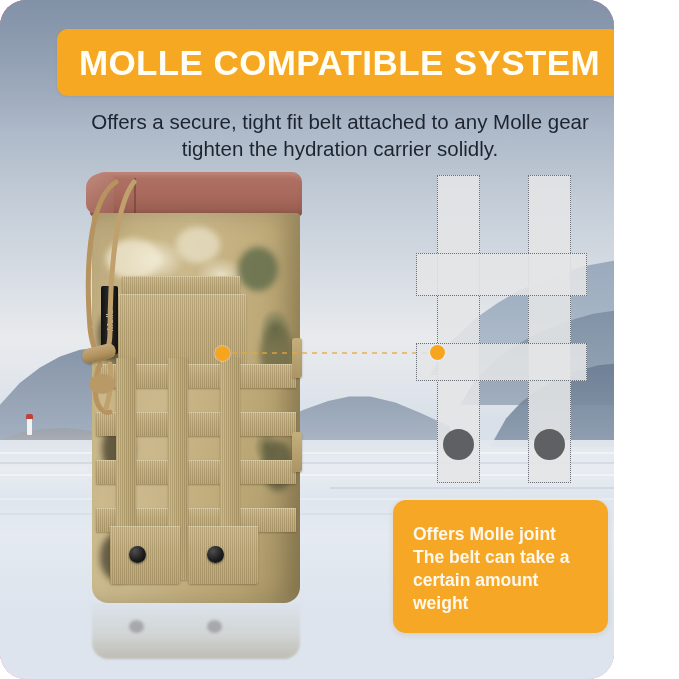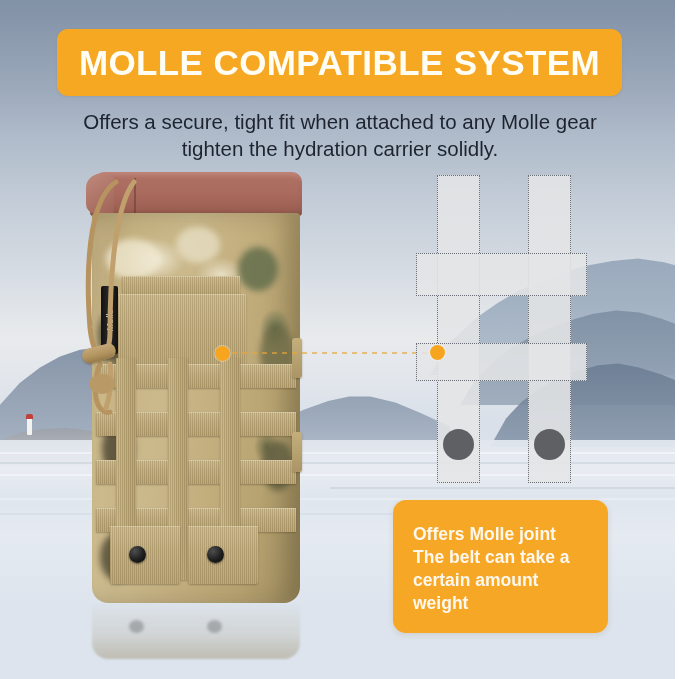--- a/index.html
+++ b/index.html
@@ -3,25 +3,26 @@
 <meta charset="utf-8">
 <title>MOLLE Compatible System</title>
 <style>
   html, body {
     margin: 0;
     padding: 0;
     background: #ffffff;
   }
   #stage {
     position: relative;
-    width: 675px;
+    width: 614px;
     height: 679px;
     overflow: hidden;
     font-family: "Liberation Sans", sans-serif;
     background: #ec4899;
+    border-radius: 26px;
   }
 
   
   .bg-sky {
     position: absolute;
     left: 0; top: 0;
     width: 679px; height: 679px;
     background:
       linear-gradient(180deg,
         #8d9cb0 0%,
@@ -374,21 +375,21 @@
   <div class="water-streak d" style="left:0;   top:462px; width:679px;"></div>
   <div class="water-streak" style="left:0;   top:474px; width:679px;"></div>
   <div class="water-streak d" style="left:330px;top:487px; width:349px;"></div>
   <div class="water-streak" style="left:0;   top:498px; width:679px; opacity:.6;"></div>
   <div class="water-streak d" style="left:0;   top:513px; width:400px; opacity:.5;"></div>
 
   <div class="banner">
     <div class="banner-title">MOLLE COMPATIBLE SYSTEM</div>
   </div>
 
-  <div class="subtitle">Offers a secure, tight fit when attached to any Molle gear tighten the hydration carrier solidly.</div>
+  <div class="subtitle">Offers a secure, tight fit belt attached to any Molle gear tighten the hydration carrier solidly.</div>
 
   <div class="pouch">
 
     <div class="pouch-top">
       <div class="pouch-top-seam"></div>
     </div>
     <div class="pouch-top-left-lip"></div>
 
     <div class="pouch-body">
       <div class="camo-blob" style="left:14px;  top:26px;  width:54px; height:40px; background:#efe8d0;"></div>

